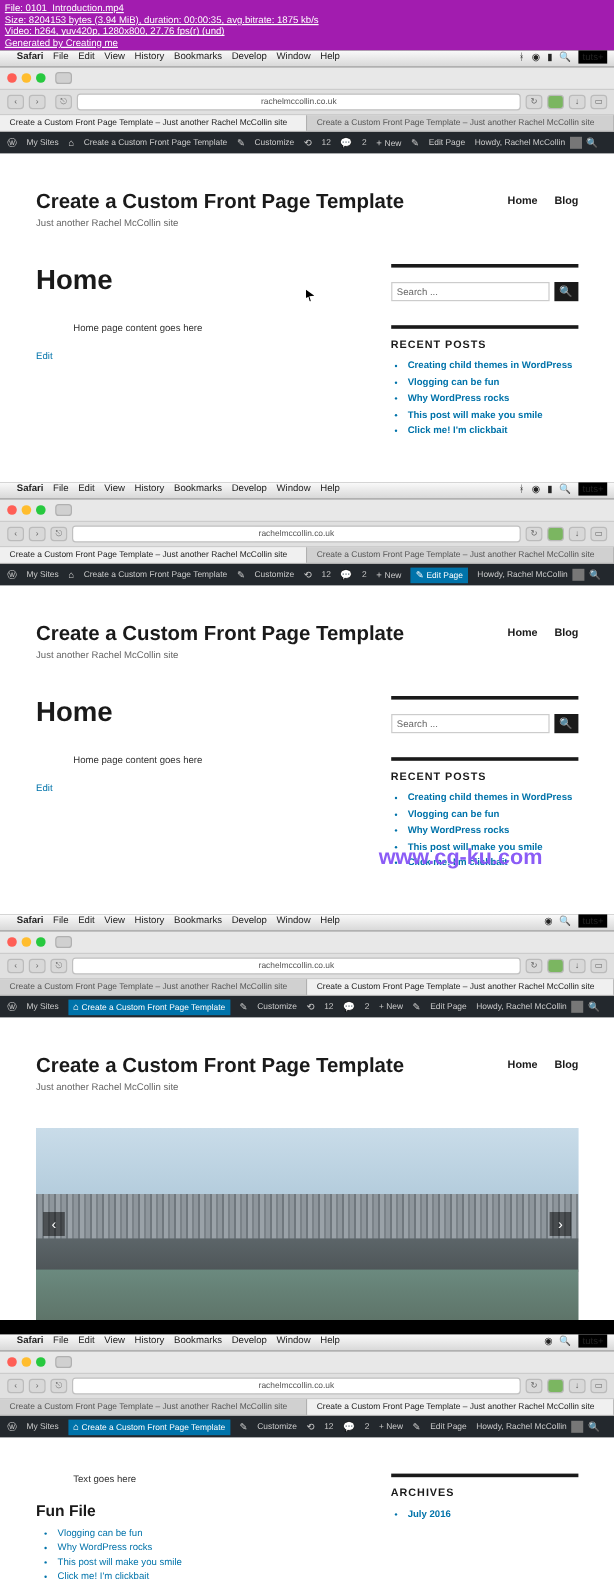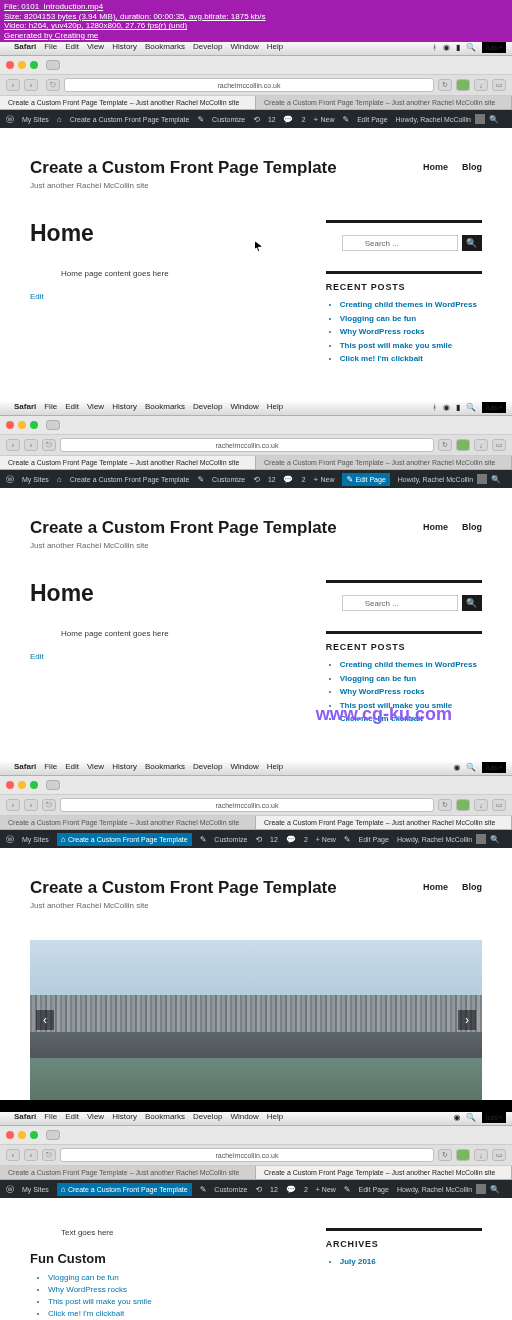--- a/index.html
+++ b/index.html
@@ -50,21 +50,21 @@
 
 .cols { display: flex; gap: 30px; }
 .main { flex: 1.7; }
 .side { flex: 1; border-top: 3px solid #1a1a1a; }
 
 .h1 { font-size: 23px; font-weight: 800; color: #1a1a1a; margin-bottom: 22px; }
 .ptxt { font-size: 8px; color: #333; margin-bottom: 14px; padding-left: 31px; }
 .edit { font-size: 8px; color: #0073aa; }
 
 .srchrow { display: flex; gap: 4px; margin: 12px 0 20px 0; }
-.srch { flex: 1; border: 1px solid #ccc; height: 16px; font-size: 8px; padding: 0 22px; color: #666; display: flex; align-items: center; margin-left: 16px; }
+.srch { flex: 1; border: 1px solid #ccc; height: 16px; font-size: 8px; padding: 0 4px; color: #666; display: flex; align-items: center; }
 .srchbtn { width: 20px; height: 16px; background: #1a1a1a; color: #fff; display: flex; align-items: center; justify-content: center; font-size: 9px; }
 
 .widget { border-top: 3px solid #1a1a1a; padding-top: 8px; margin-bottom: 18px; }
 .wtitle { font-size: 9px; font-weight: 700; letter-spacing: 0.8px; color: #1a1a1a; margin-bottom: 8px; text-transform: uppercase; }
 .wlist { list-style: disc; padding-left: 14px; }
 .wlist li { font-size: 8px; color: #0073aa; margin-bottom: 3px; line-height: 1.3; font-weight: bold; }
 
 .watermark { position: relative; height: 0; }
 .watermark span { position: absolute; right: 30px; bottom: 17px; font: 700 18px Arial; color: #8b5cf6; z-index: 5; }
 
@@ -450,21 +450,21 @@
     <div class="r">
             <span>Howdy, Rachel McCollin</span>
             <div class="avatar"></div>
             <span class="wpicon">🔍</span>
           </div>
   </div>
   <div class="page">
     <div class="cols">
       <div class="main">
         <div class="ptxt">Text goes here</div>
-        <div class="h2">Fun Custom</div>
+        <div class="h2">Fun File</div>
         <ul class="plist">
           <li>Vlogging can be fun</li>
           <li>Why WordPress rocks</li>
           <li>This post will make you smile</li>
           <li>Click me! I'm clickbait</li>
         </ul>
         <div class="cursor" style="left:270px;top:-8px"></div>
 
       </div>
       <div class="side" style="border-top:none">

